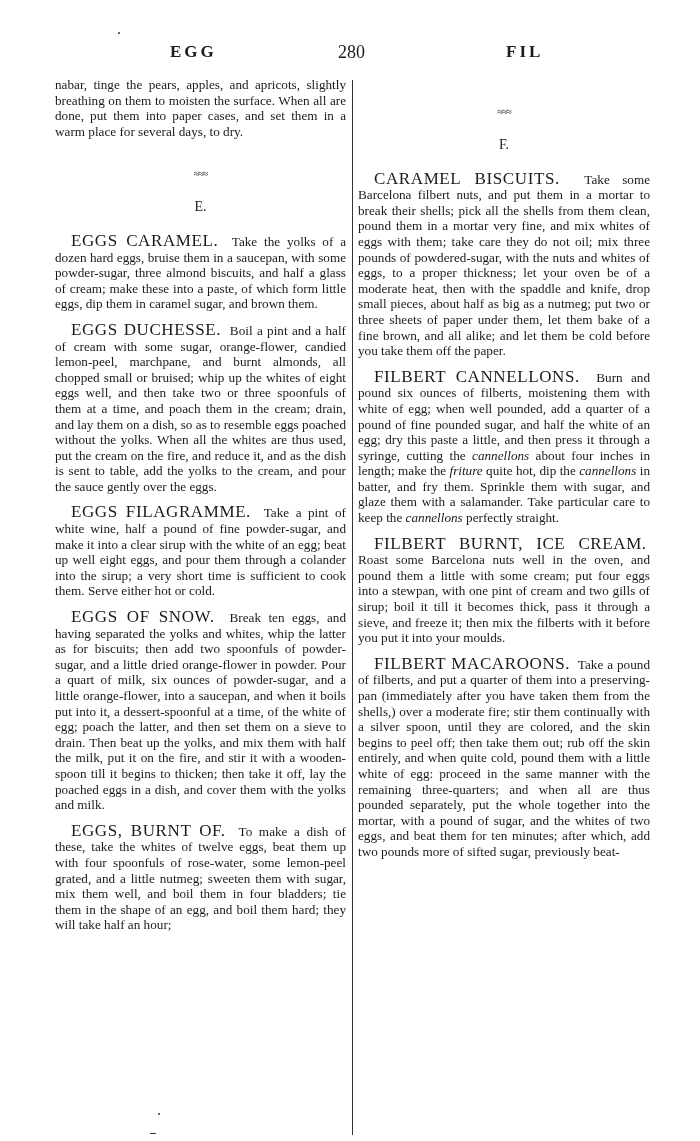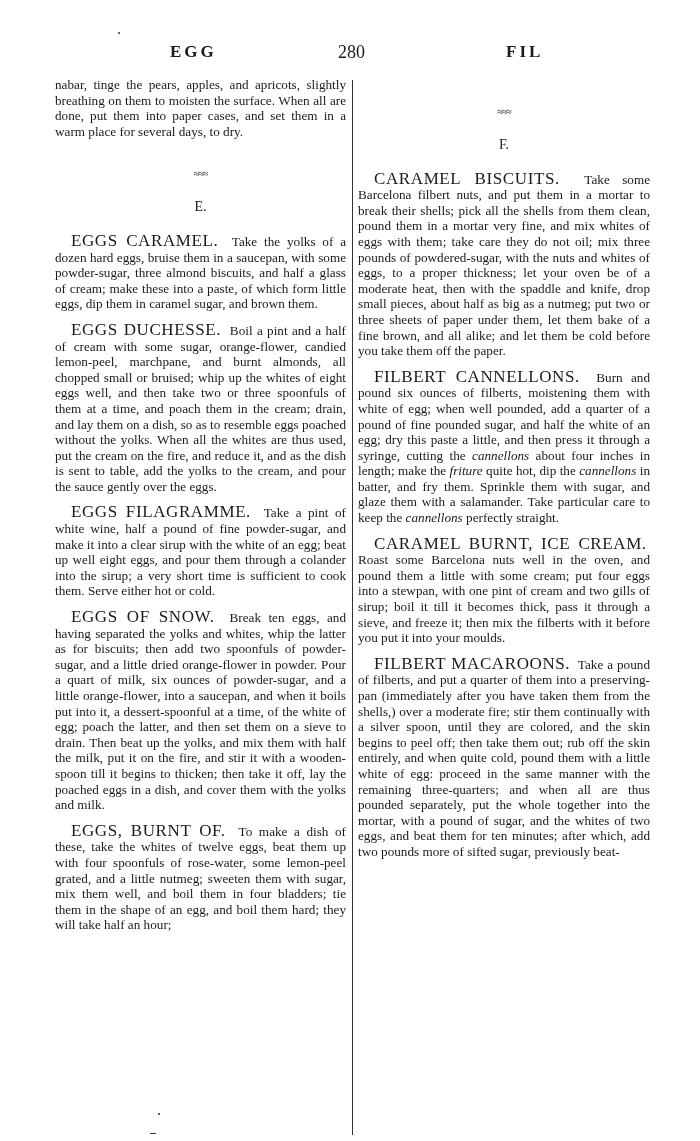--- a/index.html
+++ b/index.html
@@ -125,21 +125,21 @@
 
   <p class="entry">
     <span class="entry-title">CARAMEL BISCUITS.</span>&nbsp;
     <span>Take some Barcelona filbert nuts, and put them in a mortar to break their shells; pick all the shells from them clean, pound them in a mortar very fine, and mix whites of eggs with them; take care they do not oil; mix three pounds of powdered-sugar, with the nuts and whites of eggs, to a proper thickness; let your oven be of a moderate heat, then with the spaddle and knife, drop small pieces, about half as big as a nutmeg; put two or three sheets of paper under them, let them bake of a fine brown, and all alike; and let them be cold before you take them off the paper.</span>
   </p>
   <p class="entry">
     <span class="entry-title">FILBERT CANNELLONS.</span>&nbsp;
     <span>Burn and pound six ounces of filberts, moistening them with white of egg; when well pounded, add a quarter of a pound of fine pounded sugar, and half the white of an egg; dry this paste a little, and then press it through a syringe, cutting the </span><em>cannellons</em><span> about four inches in length; make the </span><em>friture</em><span> quite hot, dip the </span><em>cannellons</em><span> in batter, and fry them. Sprinkle them with sugar, and glaze them with a salamander. Take particular care to keep the </span><em>cannellons</em><span> perfectly straight.</span>
   </p>
   <p class="entry">
-    <span class="entry-title">CARAMEL BURNT, ICE CREAM.</span>&nbsp;
+    <span class="entry-title">FILBERT BURNT, ICE CREAM.</span>&nbsp;
     <span>Roast some Barcelona nuts well in the oven, and pound them a little with some cream; put four eggs into a stewpan, with one pint of cream and two gills of sirup; boil it till it becomes thick, pass it through a sieve, and freeze it; then mix the filberts with it before you put it into your moulds.</span>
   </p>
   <p class="entry">
     <span class="entry-title">FILBERT MACAROONS.</span>&nbsp;
     <span>Take a pound of filberts, and put a quarter of them into a preserving-pan (immediately after you have taken them from the shells,) over a moderate fire; stir them continually with a silver spoon, until they are colored, and the skin begins to peel off; then take them out; rub off the skin entirely, and when quite cold, pound them with a little white of egg: proceed in the same manner with the remaining three-quarters; and when all are thus pounded separately, put the whole together into the mortar, with a pound of sugar, and the whites of two eggs, and beat them for ten minutes; after which, add two pounds more of sifted sugar, previously beat-</span>
   </p>
 </div>
 
 <div class="speck" style="left:118px;top:32px;"></div>
 <div class="speck" style="left:158px;top:1113px;"></div>

